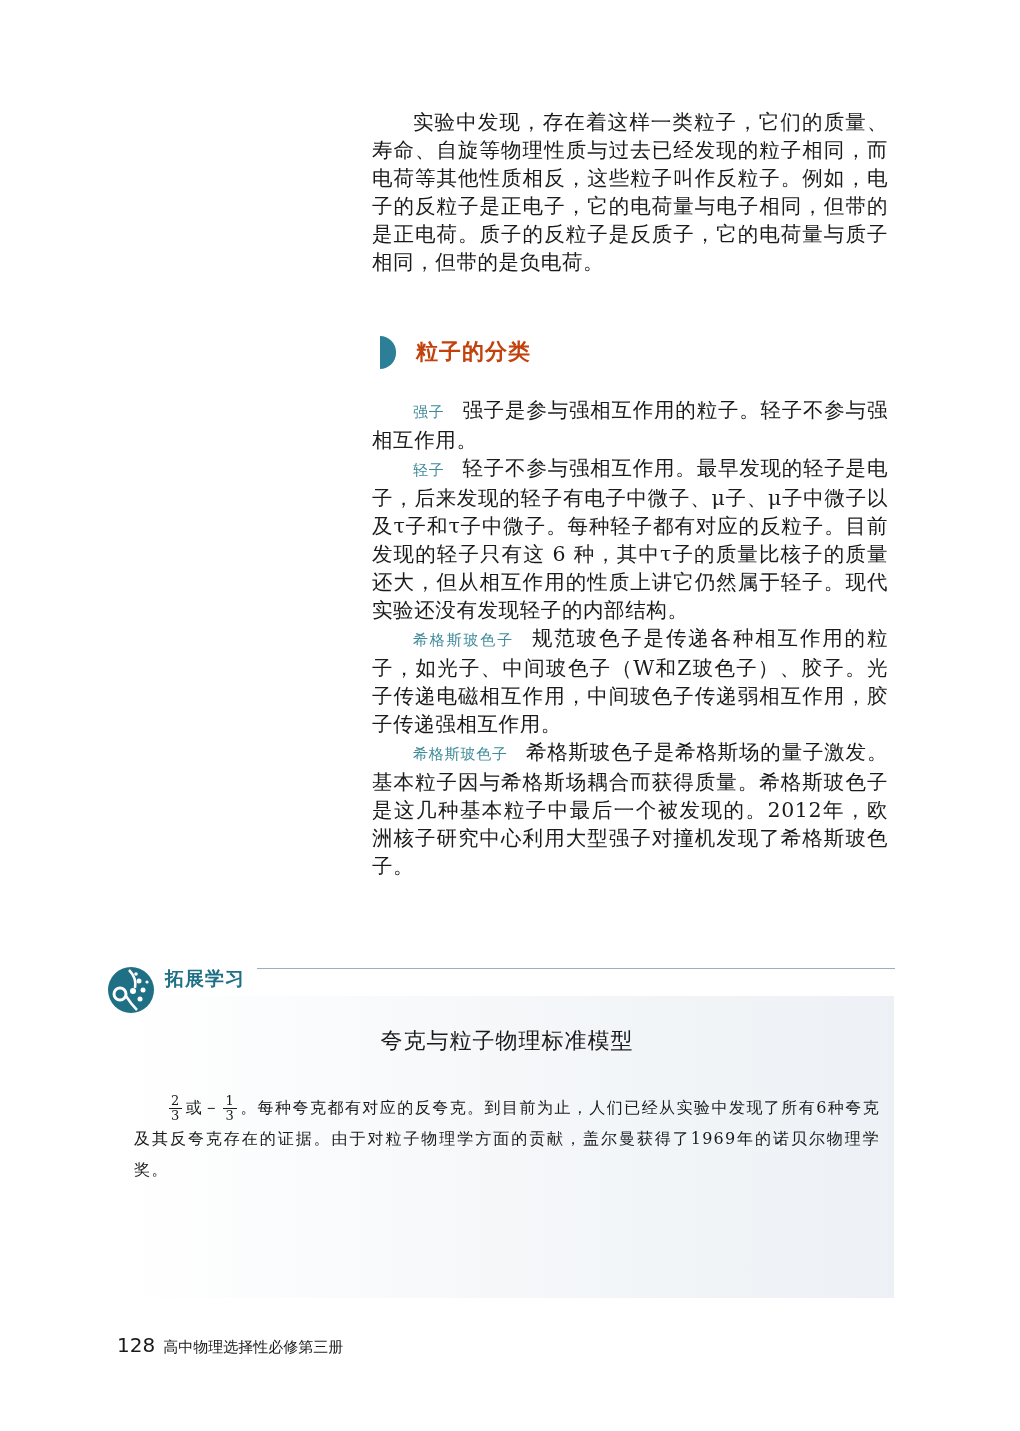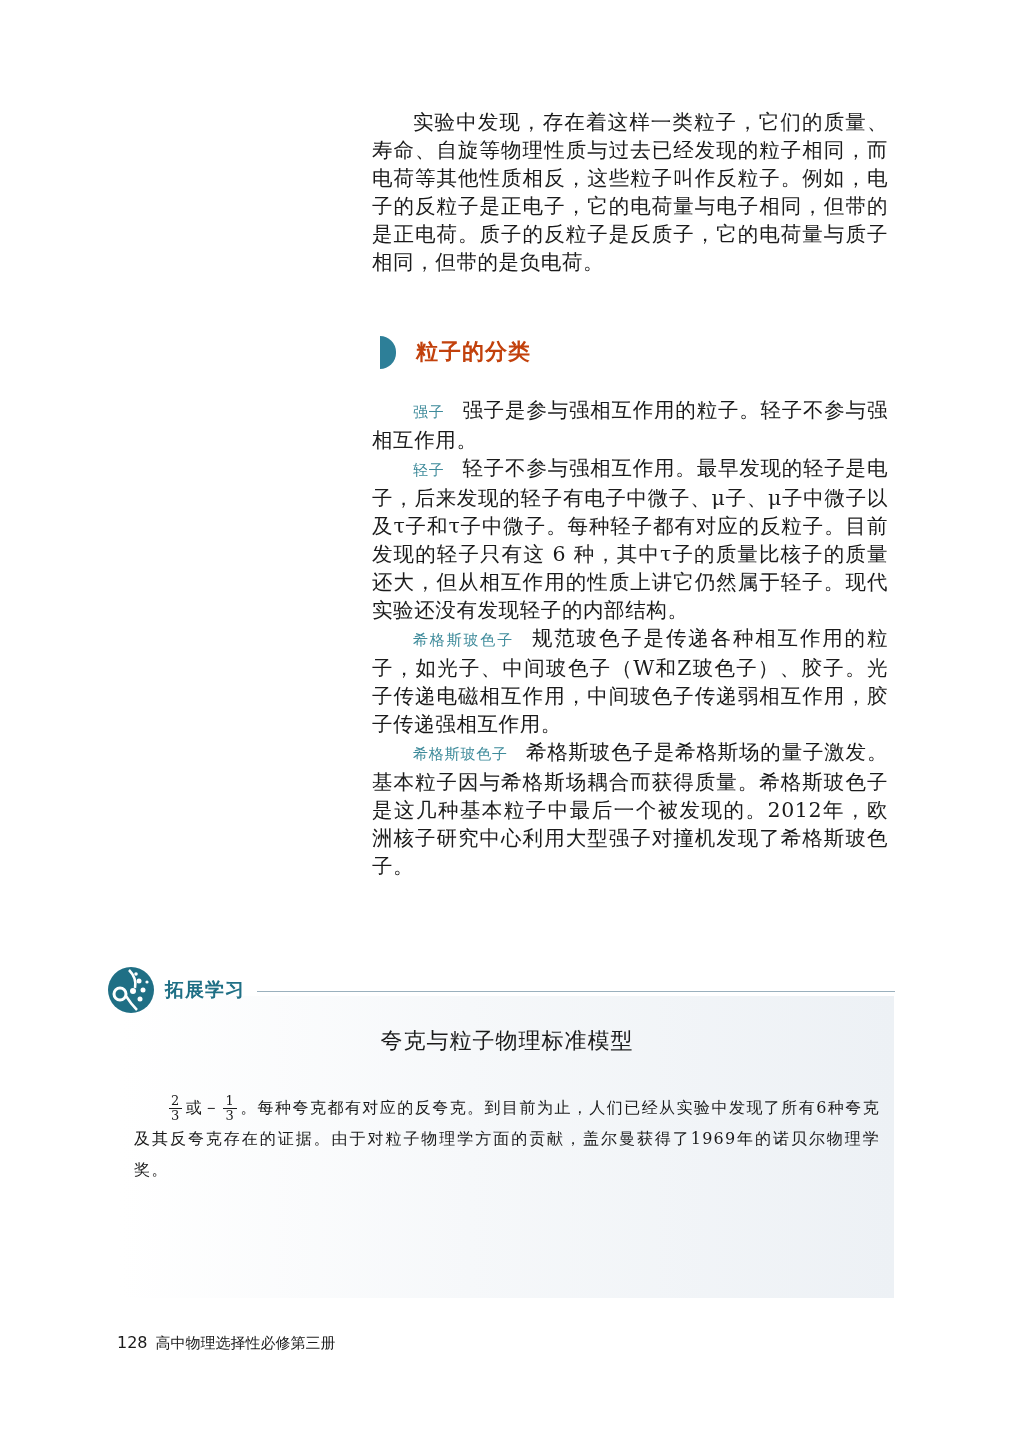--- a/index.html
+++ b/index.html
@@ -24,21 +24,21 @@
     width: 16px; height: 33px; background: #2d7f98;
     border-radius: 0 17px 17px 0;
     margin-right: 20px;
   }
   .heading-text {
     font-family: "DejaVu Sans", sans-serif; font-weight: bold;
     font-size: 22px; color: #c2410c; letter-spacing: 1px;
   }
   .extend-header {
     position: absolute; left: 107px; top: 966px; width: 788px; height: 48px;
-    display: flex; align-items: center;
+    display: flex; align-items: flex-start;
   }
   .extend-icon { width: 48px; height: 48px; margin-right: 10px; }
   .extend-label {
     font-family: "DejaVu Sans", sans-serif; font-weight: bold; font-size: 19px;
     color: #1f6f85; letter-spacing: 1px; margin-right: 12px;
   }
   .extend-rule { flex: 1; height: 1px; background: #9ab0bd; margin-top: 2px; }
   .panel {
     position: absolute; left: 120px; top: 996px; width: 774px; height: 302px;
     background: linear-gradient(90deg, #ffffff 0%, #f6f8fa 45%, #edf1f5 100%);
@@ -57,21 +57,21 @@
   .frac {
     display: inline-flex; flex-direction: column; align-items: center;
     vertical-align: middle; font-size: 13px; line-height: 14px; margin: 0 3px;
     text-indent: 0;
   }
   .frac .num { border-bottom: 1px solid #1a1a1a; padding: 0 2px; }
   .footer {
     position: absolute; left: 117px; top: 1333px;
     font-family: "DejaVu Sans", sans-serif; font-size: 15px; color: #1a1a1a;
   }
-  .footer .page-num { margin-right: 8px; font-size: 16px; margin-top: 32px; }
+  .footer .page-num { margin-right: 8px; font-size: 20px; margin-top: 32px; }
 </style>
 </head>
 <body>
 
 <div class="main-col">
   <p class="indent">实验中发现，存在着这样一类粒子，它们的质量、寿命、自旋等物理性质与过去已经发现的粒子相同，而电荷等其他性质相反，这些粒子叫作反粒子。例如，电子的反粒子是正电子，它的电荷量与电子相同，但带的是正电荷。质子的反粒子是反质子，它的电荷量与质子相同，但带的是负电荷。</p>
 </div>
 
 <div class="section-heading">
   <div class="heading-marker"></div>

